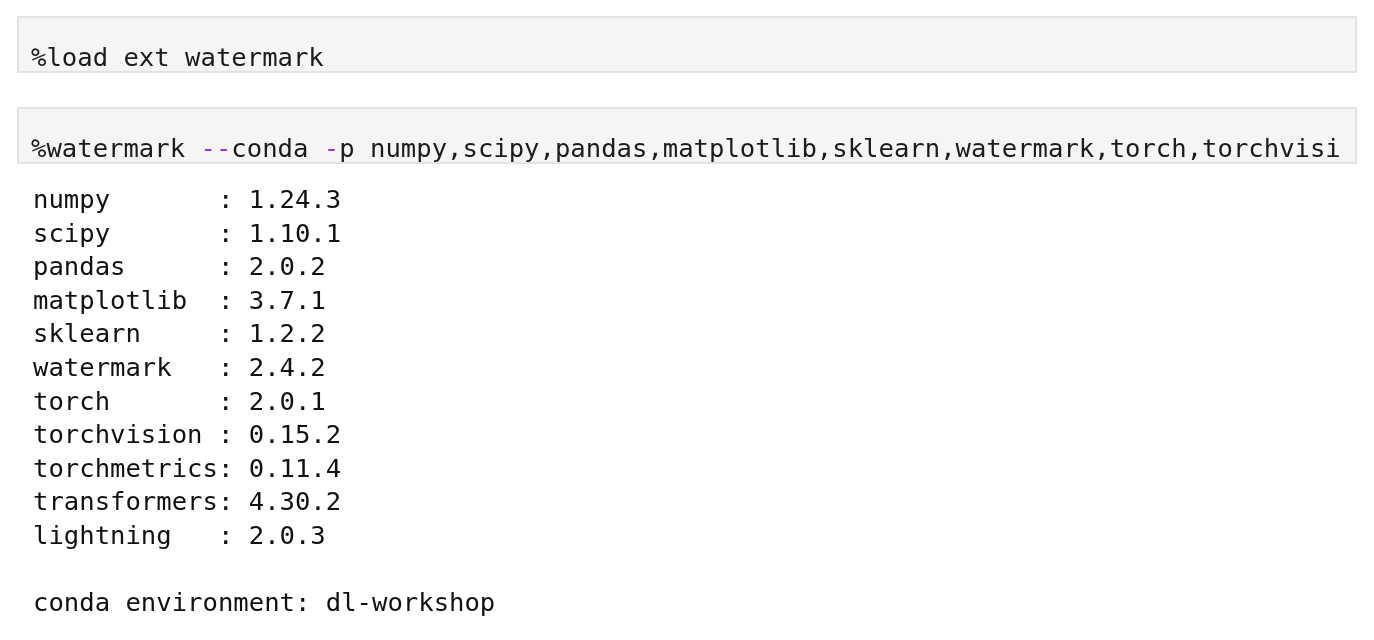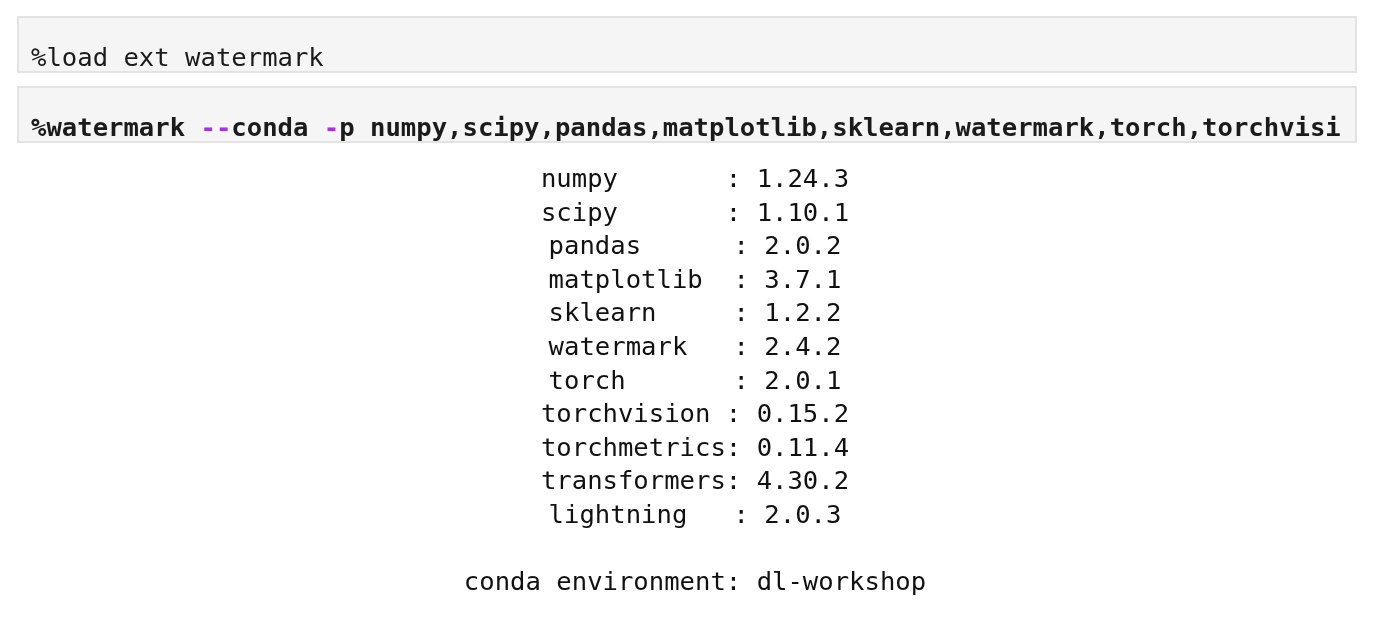--- a/index.html
+++ b/index.html
@@ -21,22 +21,21 @@
     width: 1340px;
     height: 57px;
     background: #f5f5f5;
     border: 2px solid #e3e3e3;
     display: flex;
     align-items: flex-end;
     padding: 0 12px;
     overflow: hidden;
   }
   .code-cell.second {
-    margin-top: 13px;
-    font-weight: bold;
+    margin-top: 34px;
   }
   .code-line {
     margin: 0;
     font-family: "DejaVu Sans Mono", "Liberation Mono", monospace;
     font-size: 25.6px;
     line-height: 1;
     white-space: pre;
     color: #1b1b1b;
   }
   .code-line .tok-operator {
@@ -45,21 +44,20 @@
   .output {
     margin: 19px 0 0 16px;
     font-family: "DejaVu Sans Mono", "Liberation Mono", monospace;
     font-size: 25.6px;
     line-height: 33.6px;
     color: #111111;
     white-space: pre;
   }
   .output .line {
     white-space: pre;
-    text-align: center;
   }
 </style>
 </head>
 <body>
 
 <div class="notebook">
 
   <div class="code-cell">
     <pre class="code-line"><span class="tok-plain">%load_ext watermark</span></pre>
   </div>

